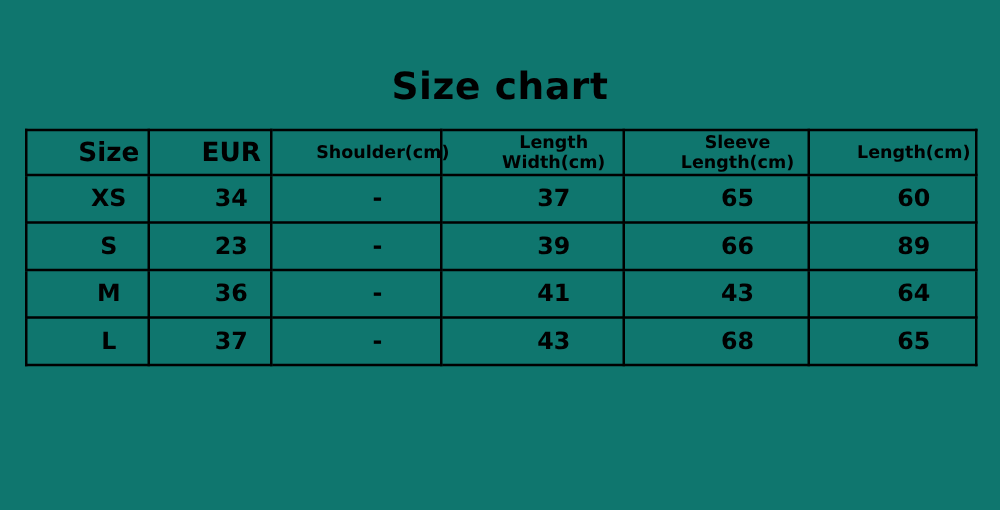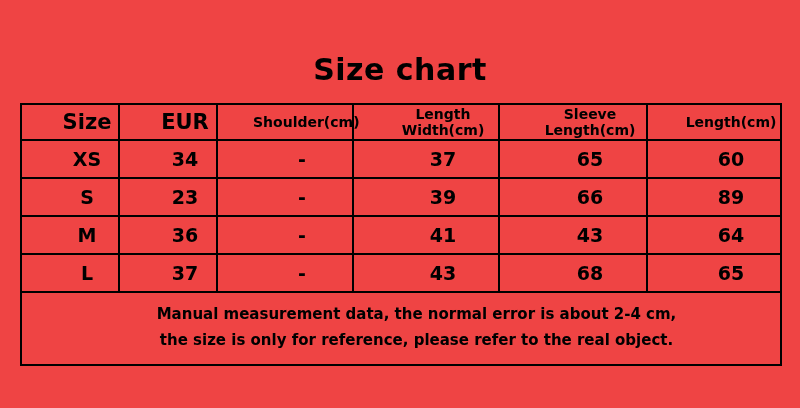--- a/index.html
+++ b/index.html
@@ -11,21 +11,21 @@
     width: 800px;
     height: 408px;
     font-family: "DejaVu Sans", sans-serif;
     color: #000000;
     overflow: hidden;
   }
   .page {
     position: relative;
     width: 800px;
     height: 408px;
-    background: #ef4444;
+    background: #0f766e;
   }
   .chart-wrap {
     position: absolute;
     left: 20px;
     top: 52px;
     width: 760px;
   }
   .chart-title {
     text-align: center;
     font-size: 30px;
@@ -134,25 +134,17 @@
           <td>64</td>
         </tr>
         <tr>
           <td>L</td>
           <td>37</td>
           <td class="dash">-</td>
           <td>43</td>
           <td>68</td>
           <td>65</td>
         </tr>
-        <tr class="note-row">
-          <td colspan="6">
-            <div class="note">
-              <div>Manual measurement data, the normal error is about 2-4 cm,</div>
-              <div>the size is only for reference, please refer to the real object.</div>
-            </div>
-          </td>
-        </tr>
       </tbody>
     </table>
 
   </div>
 </div>
 
 </body></html>

